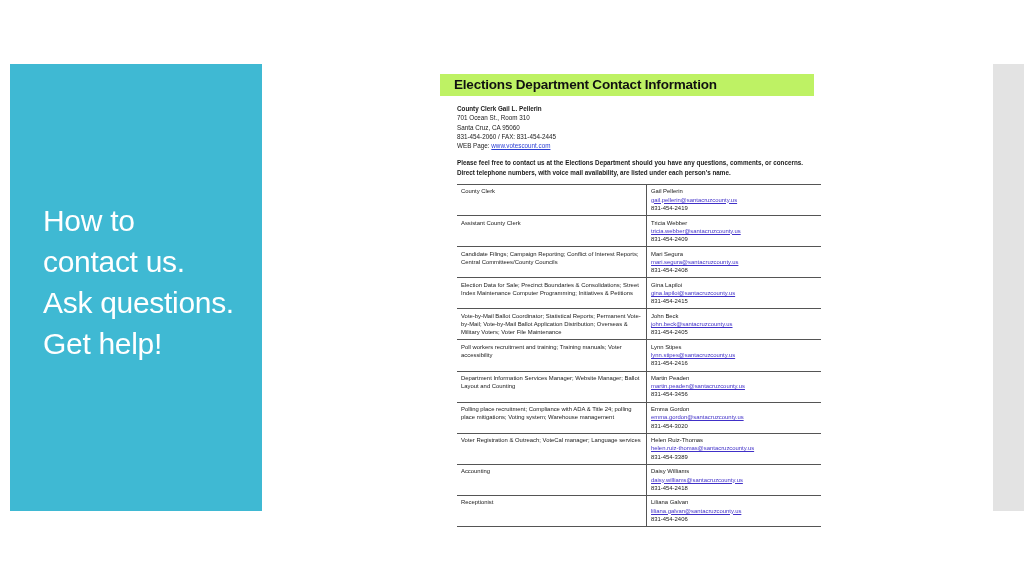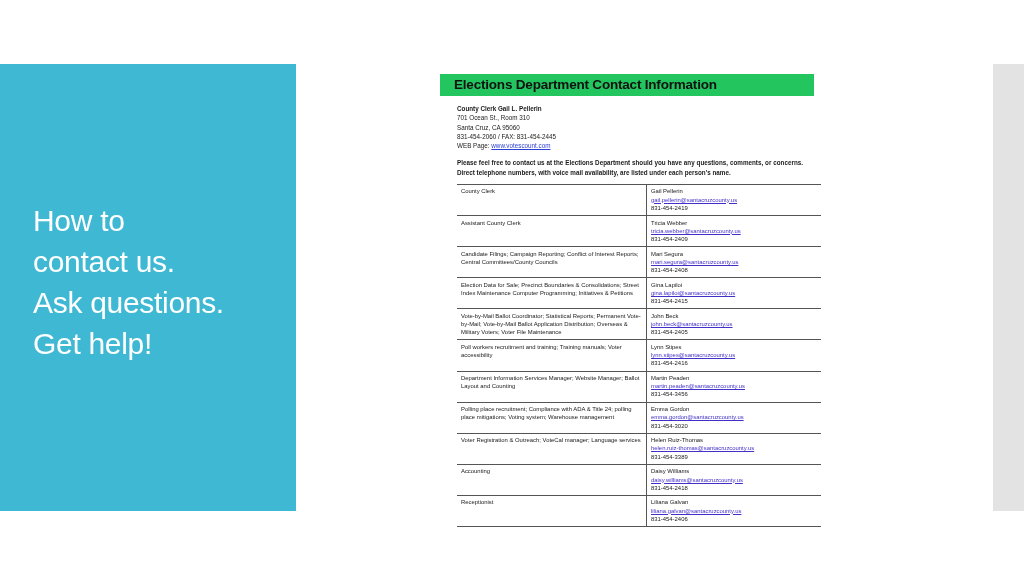--- a/index.html
+++ b/index.html
@@ -21,23 +21,23 @@
     left: 993px;
     top: 64px;
     width: 31px;
     height: 447px;
     background: #e3e3e3;
   }
 
   
   #title-panel {
     position: absolute;
-    left: 0px;
+    left: 10px;
     top: 64px;
-    width: 296px;
+    width: 252px;
     height: 447px;
     background: #3fb9d3;
   }
   #title-text {
     position: absolute;
     left: 33px;
     top: 136px;
     width: 250px;
     color: #ffffff;
     font-size: 30px;
@@ -49,21 +49,21 @@
 
   
   #document {
     position: absolute;
     left: 440px;
     top: 74px;
     width: 374px;
   }
 
   #doc-header-band {
-    background: #22c55e;
+    background: #bef264;
     padding: 3px 2px 4px 14px;
   }
   #doc-header-title {
     font-size: 13.5px;
     font-weight: bold;
     color: #111111;
     letter-spacing: -0.2px;
   }
 
   #doc-body {

